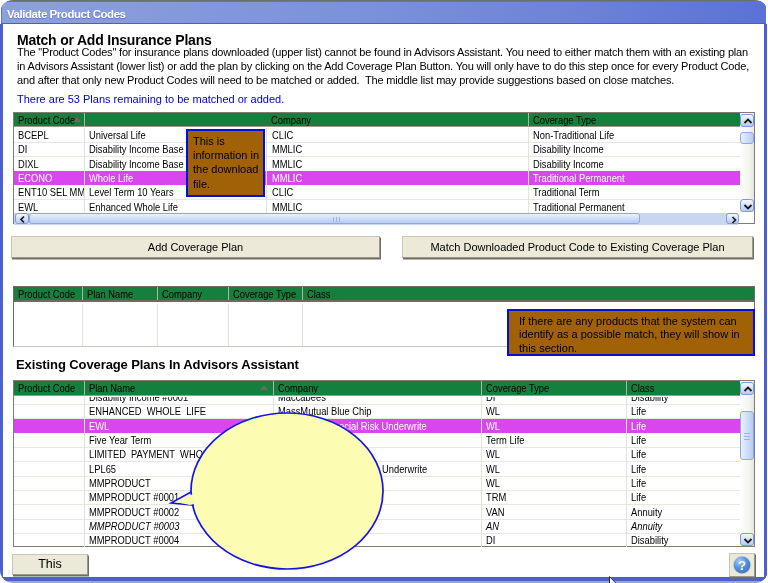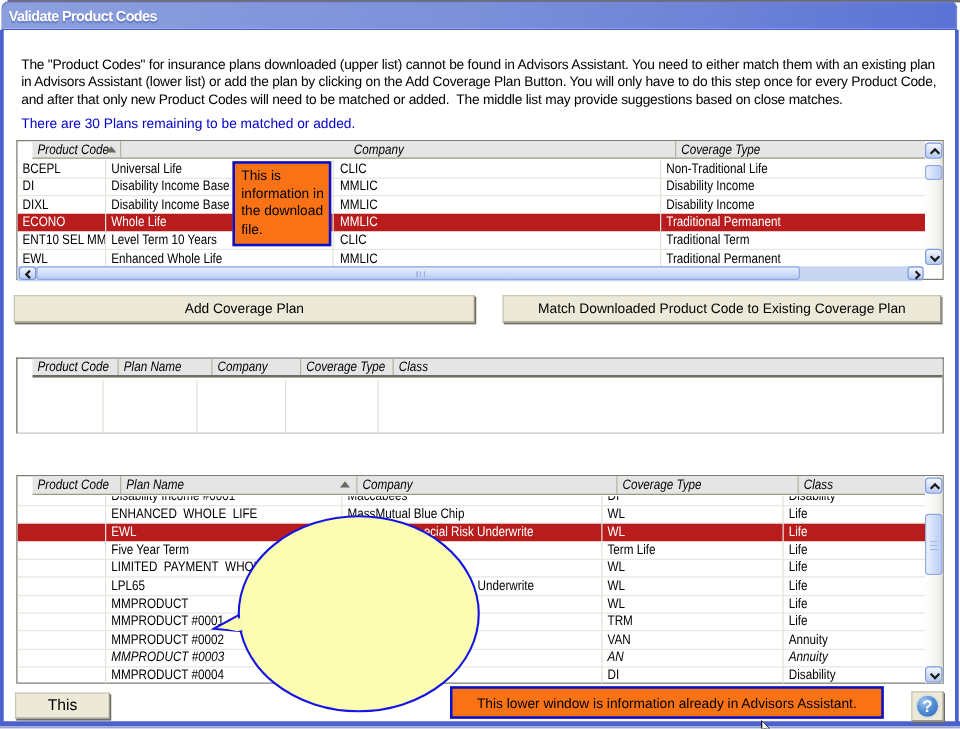--- a/index.html
+++ b/index.html
@@ -1,17 +1,17 @@
 <!DOCTYPE html>
 <html><head>
 <meta charset="utf-8">
 <style>
 * { margin:0; padding:0; box-sizing:border-box; }
 body { font-family:"Liberation Sans", sans-serif; }
-#app { position:relative; width:768px; height:583px; background:#fff; overflow:hidden; }
+#app { position:relative; width:768px; height:583px; background:#fff; overflow:hidden;border-radius:13px; }
 .abs { position:absolute; }
 
 
 #topgray { left:6px; top:0; width:762px; height:2px; background:#6e6e6e; }
 #titlebar { left:1px; top:1px; width:765px; height:23px;
   background:linear-gradient(100deg,#8da0de 0%,#7a90d9 50%,#6c83d7 75%,#5a72d4 100%);
   border-radius:6px 6px 0 0; border:1px solid #5d72ce; border-bottom:1px solid #4a5fc6; }
 #titletext { left:7px; top:7.5px; font-size:11.5px; font-weight:bold; color:#fff; letter-spacing:-0.45px;
   text-shadow:0 1px 1px rgba(40,60,140,.4); }
 #bl { left:0; top:24px; width:3px; height:555px; background:#4c61ce; }
@@ -19,64 +19,65 @@
 #bb { left:0; top:577px; width:768px; height:4px; background:#4c61ce; }
 #bb2 { left:0; top:581px; width:768px; height:2px; background:#9aa6cf; }
 
 
 #h1 { left:17px; top:32px; font-size:14px; font-weight:bold; letter-spacing:-0.2px; color:#000; }
 #para { left:17px; top:46px; font-size:11px; letter-spacing:-0.18px; line-height:13.8px; color:#000; white-space:nowrap; }
 #bluenote { left:17px; top:93px; font-size:11px; color:#0000cc; }
 
 
 .tbl { border:1px solid #7f7d74; background:#fff; }
-.thead { position:absolute; left:12px; top:0; right:0; background:#e5e5e5; border-bottom:1px solid #9c9a8c;font-style:italic; }
+.thead { position:absolute; left:0; top:0; right:0; background:#15803d; border-bottom:1px solid #9c9a8c; }
 .hcell { position:absolute; top:0; bottom:0; border-right:1px solid #b4b2a4; }
 .hcell span { position:absolute; left:4px; top:1px; font-size:11px; color:#000; white-space:nowrap; transform:scaleX(0.85); transform-origin:0 50%; }
 .vline { position:absolute; top:0; bottom:0; width:1px; background:#e3e3da; z-index:2; }
 .row { position:absolute; left:0; width:100%; height:14.33px; font-size:11px; color:#000; white-space:nowrap; z-index:1; }
 .row .c { position:absolute; top:1px; transform:scaleX(0.85); transform-origin:0 50%; }
 .rowsep { position:absolute; left:0; width:100%; height:1px; background:#e8e8df; }
-.sel { background:#b91c1c; color:#fff; }
+.sel { background:#d946ef; color:#fff; }
 .sortup { position:absolute; width:0; height:0; border-left:4px solid transparent; border-right:4px solid transparent; border-bottom:5px solid #6a6a60; }
 
 
 .sbtn { position:absolute; background:linear-gradient(180deg,#f4f7fe 0%,#cfdcf6 60%,#b9cbf0 100%);
   border:1px solid #7d9ae0; border-radius:3px; }
 .sbtn svg { position:absolute; left:0; top:0; }
 .vtrack { position:absolute; background:linear-gradient(90deg,#ffffff 0%,#f3f3ef 70%,#e6e6e0 100%); }
 .htrack { position:absolute; background:#c9d6f2; }
 .thumb { position:absolute; background:linear-gradient(180deg,#eaf1fd 0%,#cddcf8 55%,#b8cbf4 100%);
   border:1px solid #8fa8e4; border-radius:3px; }
 .vthumb { background:linear-gradient(90deg,#eaf1fd 0%,#cddcf8 55%,#b8cbf4 100%); border:1px solid #8fa8e4; border-radius:3px; position:absolute; }
 
 
 .btn { position:absolute; background:#ece9d8; border:1px solid #9b998c; border-top-color:#c9c6b5; border-left-color:#c9c6b5;
   box-shadow:1px 1.5px 0 #6e6d64; font-size:11px; color:#000; text-align:center; }
 
 
-.greenbox { position:absolute; z-index:5; background:#f97316; border:2px solid #0011d4; font-size:11px; color:#000; }
+.greenbox { position:absolute; z-index:5; background:#a16207; border:2px solid #0011d4; font-size:11px; color:#000; }
 #orange { z-index:5; left:20px; top:307px; width:454px; height:43px; background:#ffb37e; border:1px solid #e00000;
   font-size:10.5px; font-weight:bold; color:#b30000; text-align:center; padding-top:7px; line-height:15px; }
 
 .h2 { position:absolute; font-size:13px; font-weight:bold; letter-spacing:-0.1px; color:#000; }
 </style>
 </head>
 <body>
 <div id="app">
   <div id="topgray" class="abs"></div>
   <div id="titlebar" class="abs"></div>
   <div id="titletext" class="abs">Validate Product Codes</div>
   <div id="bl" class="abs"></div>
   <div id="br" class="abs"></div>
   <div id="bb" class="abs"></div>
   <div id="bb2" class="abs"></div>
 
+  <div id="h1" class="abs">Match or Add Insurance Plans</div>
   <div id="para" class="abs">The "Product Codes" for insurance plans downloaded (upper list) cannot be found in Advisors Assistant. You need to either match them with an existing plan<br>in Advisors Assistant (lower list) or add the plan by clicking on the Add Coverage Plan Button. You will only have to do this step once for every Product Code,<br>and after that only new Product Codes will need to be matched or added.&nbsp; The middle list may provide suggestions based on close matches.</div>
-  <div id="bluenote" class="abs">There are 30 Plans remaining to be matched or added.</div>
+  <div id="bluenote" class="abs">There are 53 Plans remaining to be matched or added.</div>
 
   <div id="t1" class="abs tbl" style="left:13px; top:112px; width:742px; height:112px;">
     <div class="thead" style="height:14px;">
       <div class="hcell" style="left:0; width:71px;">
           <span>Product Code</span>
         </div>
       <div class="hcell" style="left:253px; width:262px;">
           <span>Company</span>
         </div>
       <div class="hcell" style="left:515px; width:212px;">
@@ -185,21 +186,23 @@
         </div>
     </div>
     <div class="abs" style="left:0; top:17px; bottom:0; width:100%;">
       <div class="vline" style="left:68px;"></div>
       <div class="vline" style="left:143px;"></div>
       <div class="vline" style="left:214px;"></div>
       <div class="vline" style="left:288px;"></div>
     </div>
   </div>
 
-
+  <div class="greenbox" style="left:507px; top:308.5px; width:248px; height:47.5px; padding:4px 0 0 10px; line-height:13.8px;">If there are any products that the system can<br>identify as a possible match, they will show in<br>this section.</div>
+
+  <div class="h2" style="left:16px; top:356.5px;">Existing Coverage Plans In Advisors Assistant</div>
 
   <div id="t3" class="abs tbl" style="left:13px; top:380px; width:742px; height:167px;">
     <div class="thead" style="height:15px;">
       <div class="hcell" style="left:0; width:71px;">
           <span>Product Code</span>
         </div>
       <div class="hcell" style="left:71px; width:189px;">
           <span>Plan Name</span>
         </div>
       <div class="hcell" style="left:260px; width:208px;">
@@ -305,21 +308,20 @@
       </div>
   </div>
 
   <svg class="abs" style="left:160px; top:405px; z-index:5;" width="240" height="175" viewBox="0 0 240 175">
     <ellipse cx="127" cy="86" rx="96" ry="78" fill="#fcfcb2" stroke="#1414e6" stroke-width="1.7"></ellipse>
     <polygon points="11,98 31,87 33,100" fill="#fbfbb0" stroke="#1414e6" stroke-width="1.6" stroke-linejoin="miter"></polygon>
     <polygon points="16,97 33,89 34,99 30,100" fill="#fbfbb0" stroke="none"></polygon>
   </svg>
 
   <div class="btn" style="left:12px; top:554px; width:76px; height:21px; line-height:19.5px; font-size:12.5px;">This</div>
-  <div class="greenbox" style="left:360px; top:549px; width:347px; height:25.5px; text-align:center; padding-top:4.5px; line-height:14px;">This lower window is information already in Advisors Assistant.</div>
 
   <div class="btn" style="left:729px; top:553px; width:26px; height:24px;"></div>
   <svg class="abs" style="left:731px; top:554px; z-index:6;" width="22" height="22" viewBox="0 0 22 22">
     <defs>
         <radialGradient id="gq" cx="0.35" cy="0.28" r="0.95">
       <stop offset="0" stop-color="#a6cbf2"></stop>
           <stop offset="0.45" stop-color="#5590d8"></stop>
           <stop offset="1" stop-color="#2e6ab8"></stop>
     </radialGradient>
       </defs>

